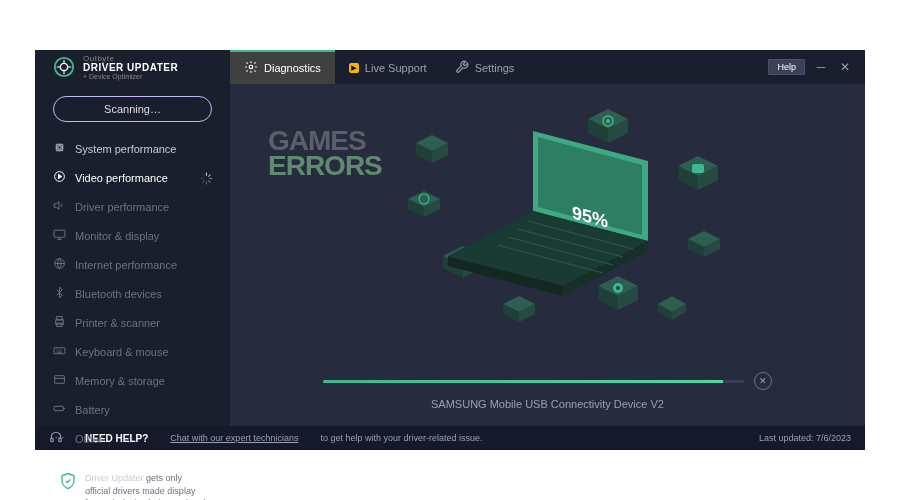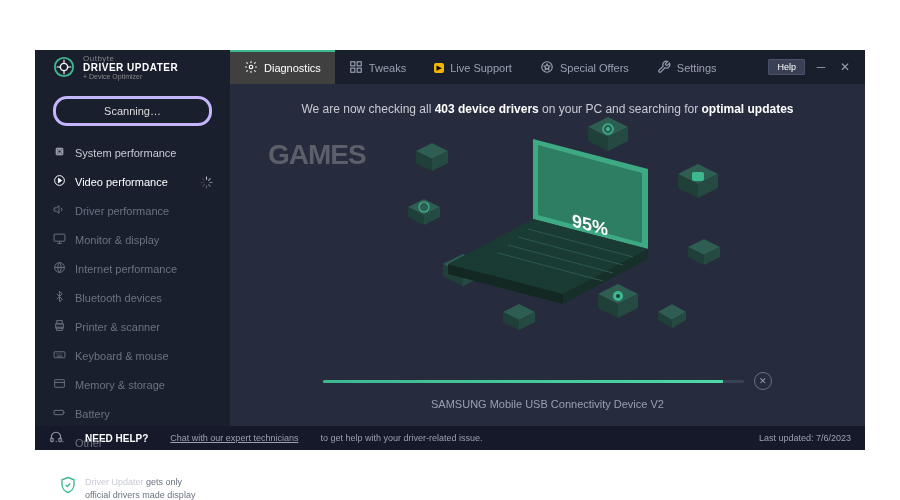--- a/index.html
+++ b/index.html
@@ -16,21 +16,21 @@
 .tabs { display: flex; flex: 1; }
 .tab { display: flex; align-items: center; gap: 6px; padding: 0 14px; color: #9aa0b0; font-size: 11px; cursor: pointer; border-top: 2px solid transparent; }
 .tab.active { background: #404040; color: #fff; border-top-color: #3db88f; }
 .tab.live .live-badge { width: 10px; height: 10px; background: #f7b500; border-radius: 2px; display: flex; align-items: center; justify-content: center; font-size: 7px; color: #000; }
 .tab svg { width: 14px; height: 14px; }
 .header-right { display: flex; align-items: center; gap: 8px; padding-right: 12px; }
 .help-btn { background: #3a4157; color: #fff; font-size: 9px; padding: 2px 8px; border-radius: 1px; border: 1px solid #4a5268; cursor: pointer; }
 .win-btn { color: #9aa0b0; cursor: pointer; width: 16px; text-align: center; font-size: 12px; }
 .body { display: flex; flex: 1; min-height: 0; }
 .sidebar { width: 195px; background: #1a1f2e; display: flex; flex-direction: column; padding-top: 8px; }
-.scan-btn { margin: 4px 18px 12px; border: 3px solid #c4b5fd; color: #ddd; font-size: 11px; padding: 6px; border-radius: 14px; text-align: center; cursor: pointer; background: transparent; }
+.scan-btn { margin: 4px 18px 12px; border: 1px solid #c4b5fd; color: #ddd; font-size: 11px; padding: 6px; border-radius: 14px; text-align: center; cursor: pointer; background: transparent; }
 .sidebar-items { flex: 1; display: flex; flex-direction: column; }
 .sidebar-item { display: flex; align-items: center; gap: 9px; padding: 7px 18px; color: #6b7280; font-size: 11px; cursor: pointer; position: relative; }
 .sidebar-item.active { color: #fff; }
 .sidebar-item.done { color: #c8cbd4; }
 .sidebar-item svg { width: 13px; height: 13px; flex-shrink: 0; }
 .sidebar-item .spinner { position: absolute; right: 18px; width: 12px; height: 12px; }
 .info-box { margin: 8px 14px; padding: 10px; display: flex; gap: 8px; color: #6b7280; font-size: 9px; line-height: 1.4; border-top: 1px solid rgba(255,255,255,0.05); }
 .info-box svg { width: 18px; height: 18px; flex-shrink: 0; }
 .info-box .info-title { color: #c8cbd4; font-weight: 500; }
 .main { flex: 1; background: #262c3d; display: flex; flex-direction: column; align-items: center; padding: 18px 30px 8px; position: relative; }
@@ -74,39 +74,23 @@
       </div>
     </div>
     <div class="tabs">
       <div class="tab active">
         <span><svg viewBox="0 0 24 24" fill="none" stroke="currentColor" stroke-width="2">
               <circle cx="12" cy="12" r="3"></circle>
               <path d="M12 2v3M12 19v3M4.2 4.2l2.1 2.1M17.7 17.7l2.1 2.1M2 12h3M19 12h3M4.2 19.8l2.1-2.1M17.7 6.3l2.1-2.1"></path>
             </svg></span>
         <span>Diagnostics</span>
       </div>
-      <div class="tab">
-        <span><svg viewBox="0 0 24 24" fill="none" stroke="currentColor" stroke-width="2">
-              <rect x="3" y="3" width="7" height="7"></rect>
-              <rect x="14" y="3" width="7" height="7"></rect>
-              <rect x="3" y="14" width="7" height="7"></rect>
-              <rect x="14" y="14" width="7" height="7"></rect>
-            </svg></span>
-        <span>Tweaks</span>
-      </div>
       <div class="tab live">
         <span class="live-badge">▶</span>
         <span>Live Support</span>
-      </div>
-      <div class="tab">
-        <span><svg viewBox="0 0 24 24" fill="none" stroke="currentColor" stroke-width="2">
-              <circle cx="12" cy="12" r="9"></circle>
-              <path d="M12 7l1.5 3 3.5.5-2.5 2.5.6 3.5L12 15l-3.1 1.5.6-3.5L7 10.5l3.5-.5z"></path>
-            </svg></span>
-        <span>Special Offers</span>
       </div>
       <div class="tab">
         <span><svg viewBox="0 0 24 24" fill="none" stroke="currentColor" stroke-width="2">
               <path d="M14.7 6.3a1 1 0 000 1.4l1.6 1.6a1 1 0 001.4 0l3.8-3.8a6 6 0 01-7.9 7.9l-7 7a2.1 2.1 0 01-3-3l7-7a6 6 0 017.9-7.9z"></path>
             </svg></span>
         <span>Settings</span>
       </div>
     </div>
     <div class="header-right">
       <span class="help-btn">Help</span>
@@ -213,27 +197,25 @@
       <div class="info-box">
         <span><svg viewBox="0 0 24 24" fill="none" stroke="#3db88f" stroke-width="1.8">
               <path d="M12 2l8 3v6c0 5-3.5 9.5-8 11-4.5-1.5-8-6-8-11V5z"></path>
               <path d="M9 12l2 2 4-4"></path>
             </svg></span>
         <div><span class="info-title">Driver Updater</span><span> gets only official drivers made display for each device being updated</span></div>
       </div>
     </div>
 
     <div class="main">
-      <div class="status-text">
-        <span class="muted">We are now checking all </span><strong>403 device drivers</strong><span class="muted"> on your PC and searching for </span><strong>optimal updates</strong>
-      </div>
 
       <div class="hero">
         <div class="watermark">
           <div class="l1">GAMES</div>
+          <div class="l2">ERRORS</div>
         </div>
         <svg class="laptop-svg" viewBox="0 0 380 250">
 
           <g transform="translate(58,34)">
               <path d="M 0 8 L 16 0 L 32 8 L 16 16 Z" fill="#2e5d52"></path>
               <path d="M 0 8 L 16 16 L 16 28 L 0 20 Z" fill="#1f4038"></path>
               <path d="M 32 8 L 16 16 L 16 28 L 32 20 Z" fill="#254a41"></path>
             </g>
           <g transform="translate(230,8)">
               <path d="M 0 10 L 20 0 L 40 10 L 20 20 Z" fill="#2e5d52"></path>

